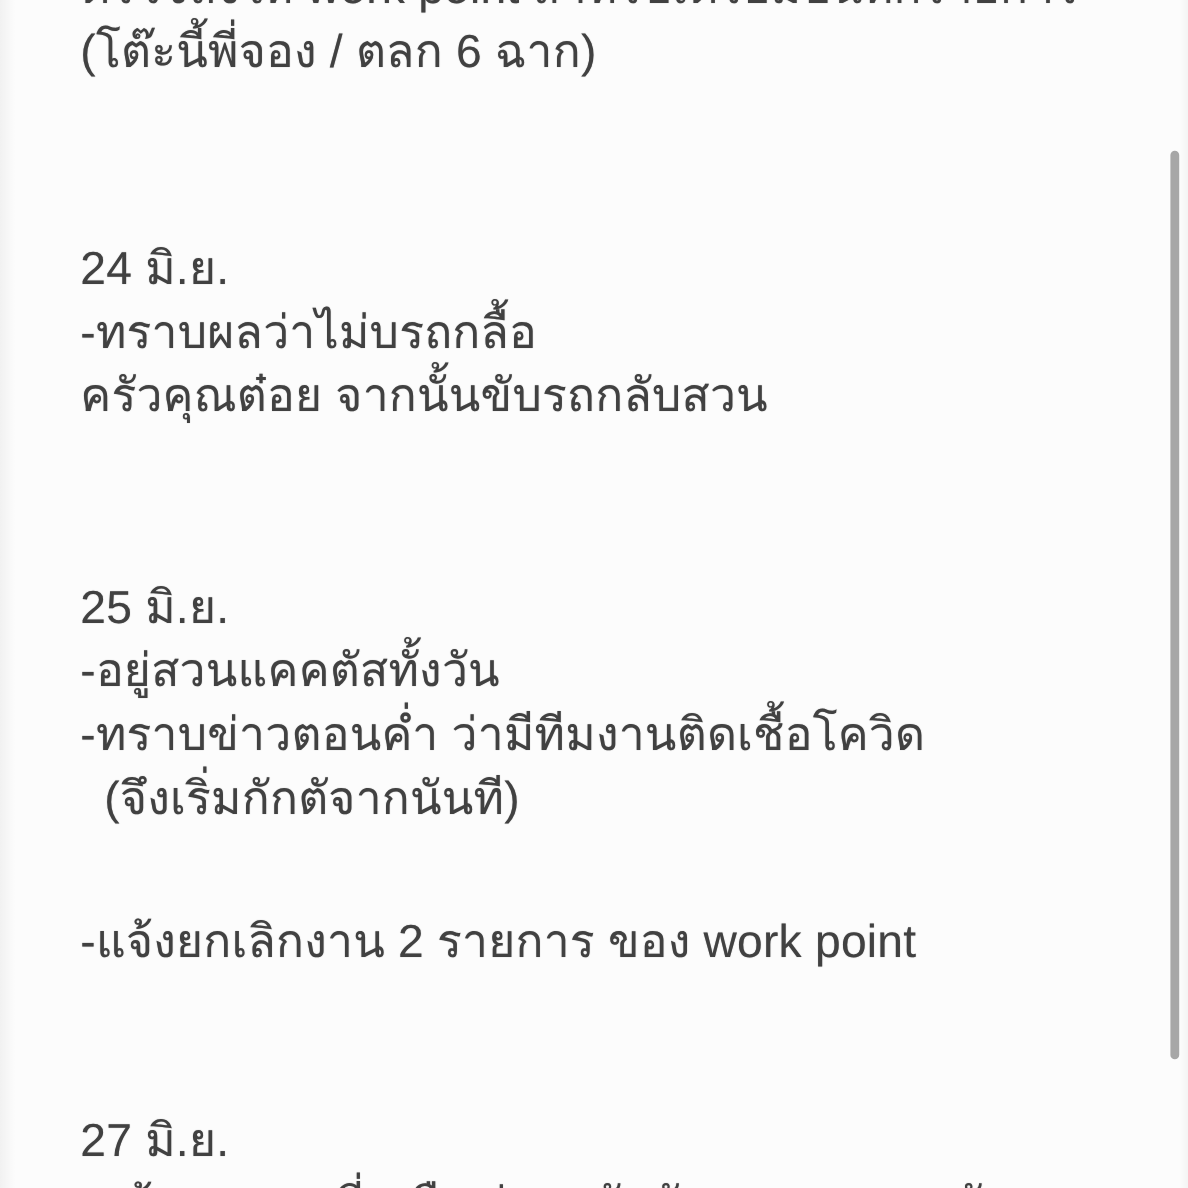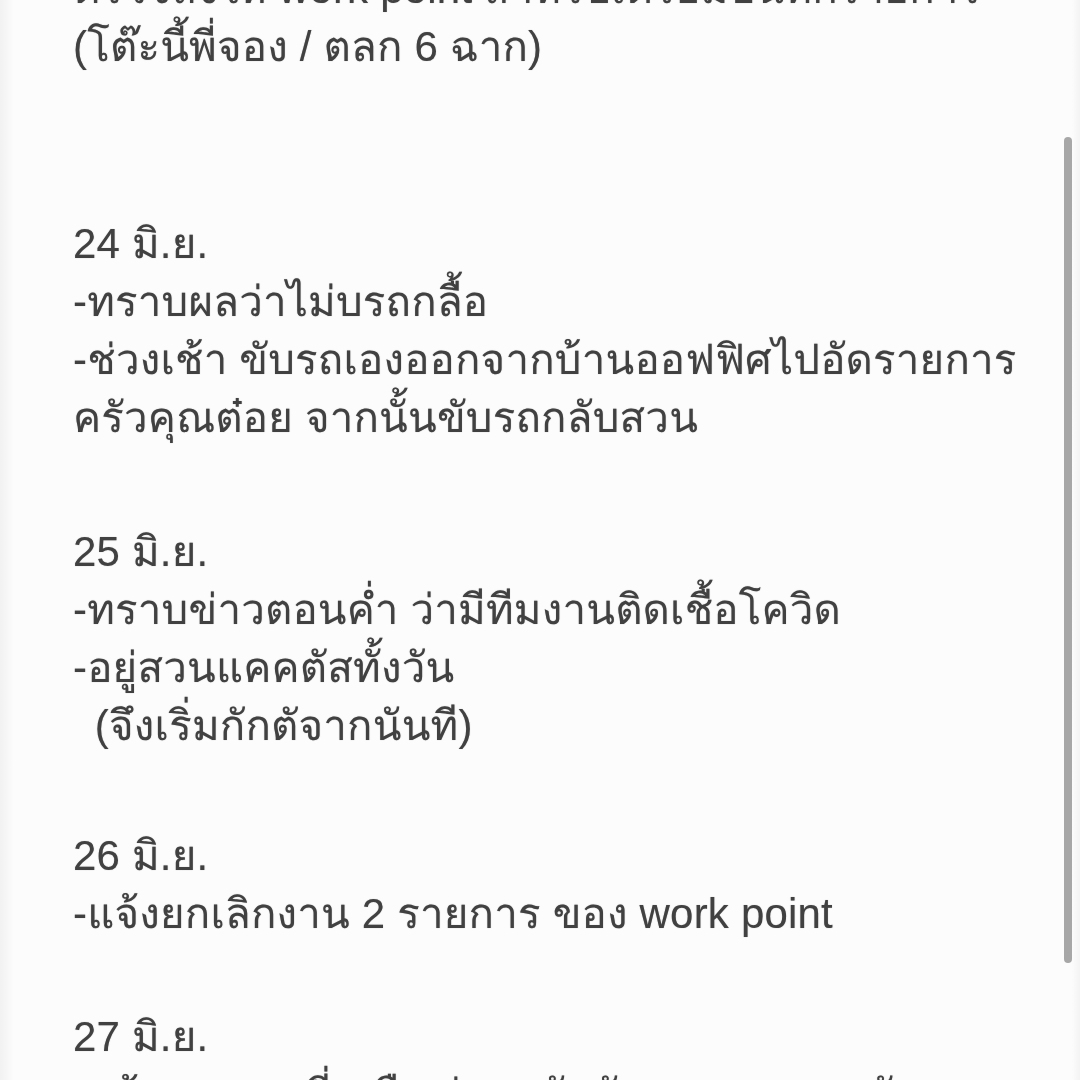--- a/index.html
+++ b/index.html
@@ -51,33 +51,31 @@
 <div class="page">
 
   <div class="para" style="top:-40px">
     <div class="line">ตรวจส่งให้ work point สำหรับเตรียมบันทึกรายการ</div>
     <div class="line">(โต๊ะนี้พี่จอง / ตลก 6 ฉาก)</div>
   </div>
 
   <div class="para" style="top:215px">
     <div class="line">24 มิ.ย.</div>
     <div class="line">-ทราบผลว่าไม่บรถกลื้อ</div>
-    <div class="line">-ช่วงเช้า ขับรถเองออกจากบ้านออฟฟิศไปอัดรายการ</div>
     <div class="line">ครัวคุณต๋อย จากนั้นขับรถกลับสวน</div>
   </div>
 
   <div class="para" style="top:523px">
     <div class="line">25 มิ.ย.</div>
+    <div class="line">-อยู่สวนแคคตัสทั้งวัน</div>
     <div class="line">-ทราบข่าวตอนค่ำ ว่ามีทีมงานติดเชื้อโควิด</div>
-    <div class="line">-อยู่สวนแคคตัสทั้งวัน</div>
     <div class="line indent"> (จึงเริ่มกักตัจากนันที)</div>
   </div>
 
   <div class="para" style="top:827px">
-    <div class="line">26 มิ.ย.</div>
     <div class="line">-แจ้งยกเลิกงาน 2 รายการ ของ work point</div>
   </div>
 
   <div class="para" style="top:1008px">
     <div class="line">27 มิ.ย.</div>
     <div class="line">-แจ้งรายการที่เหลือ ว่าขอกักตัวดูอาการของตัวเอง</div>
   </div>
 
   <div class="scrollbar-thumb"></div>
 

